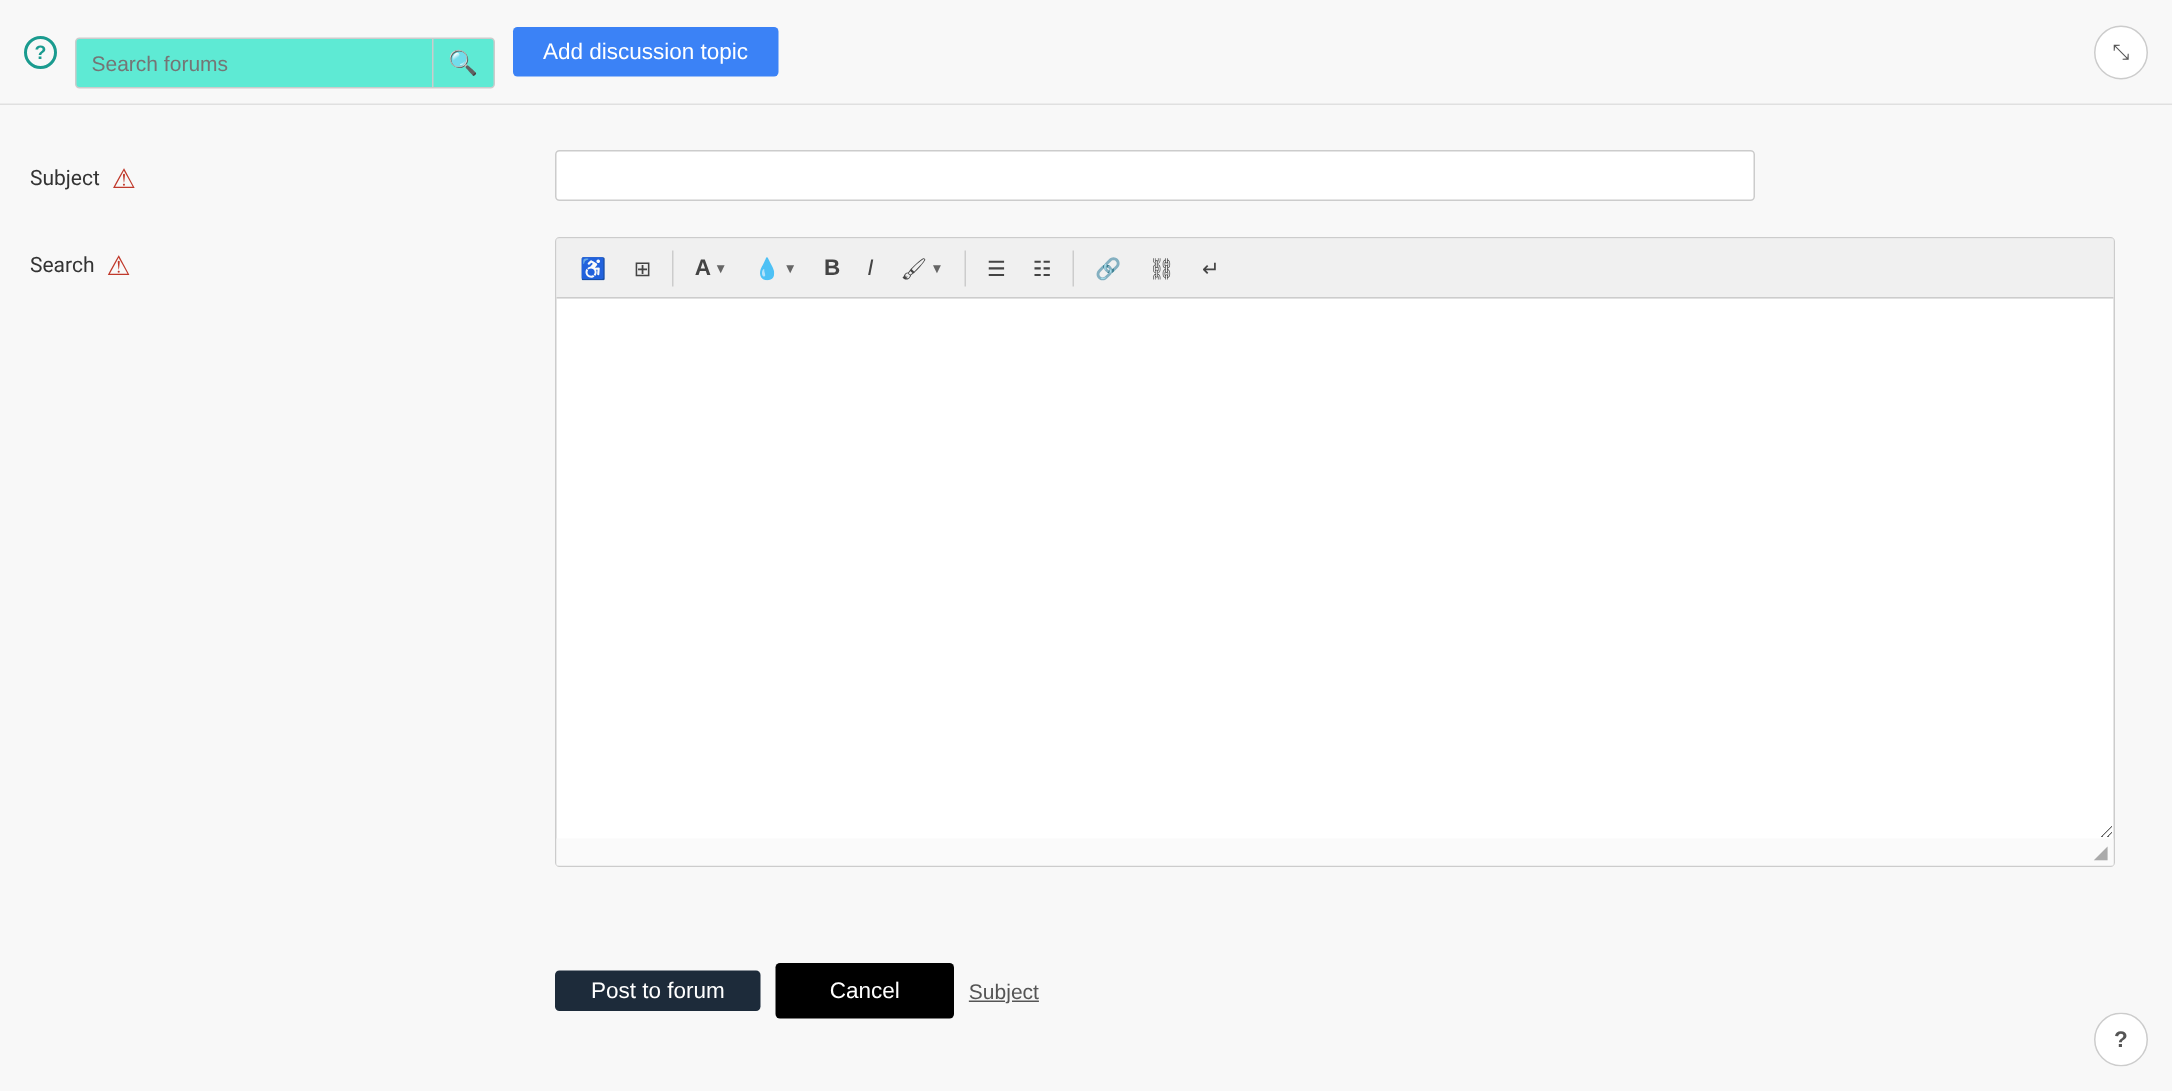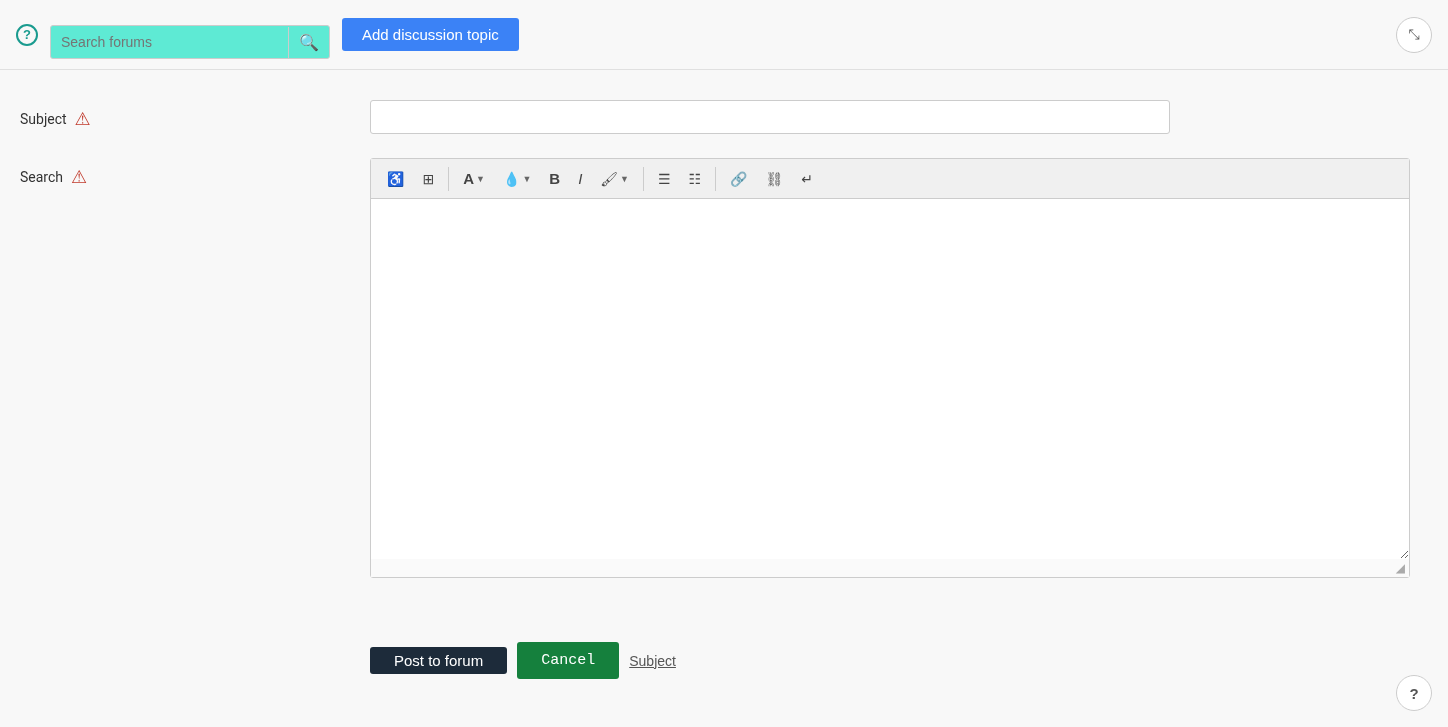--- a/index.html
+++ b/index.html
@@ -218,28 +218,27 @@
       color: #fff;
       border: none;
       padding: 5px 24px;
       font-size: 15px;
       border-radius: 3px;
       cursor: pointer;
       font-weight: 500;
     }
 
     .cancel-btn {
-      background: #15803d;
+      background: #000000;
       color: #fff;
       border: none;
-      padding: 10px 24px;
-      font-size: 15px;
-      border-radius: 3px;
-      cursor: pointer;
-      font-family: Liberation Mono, monospace;
+      padding: 10px 36px;
+      font-size: 15px;
+      border-radius: 3px;
+      cursor: pointer;
     }
 
     .advanced-link {
       color: #555;
       text-decoration: underline;
       cursor: pointer;
       font-size: 14px;
       background: none;
       border: none;
     }

